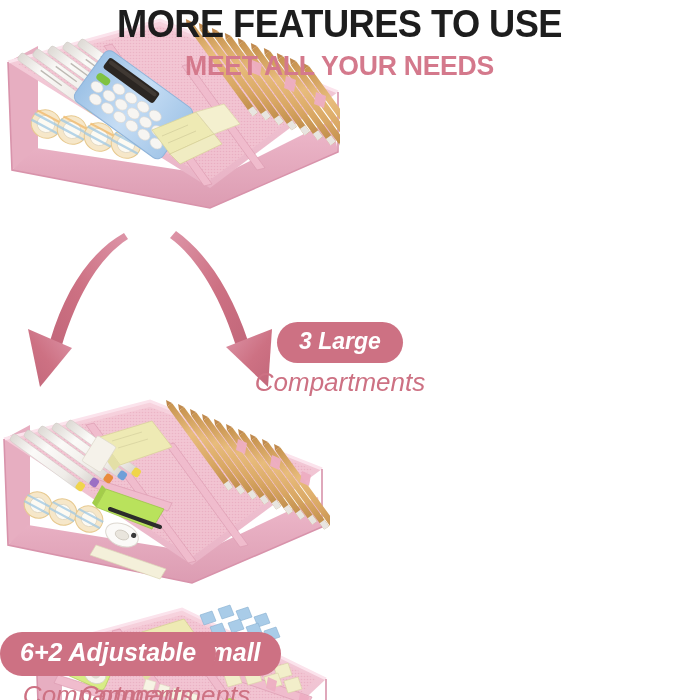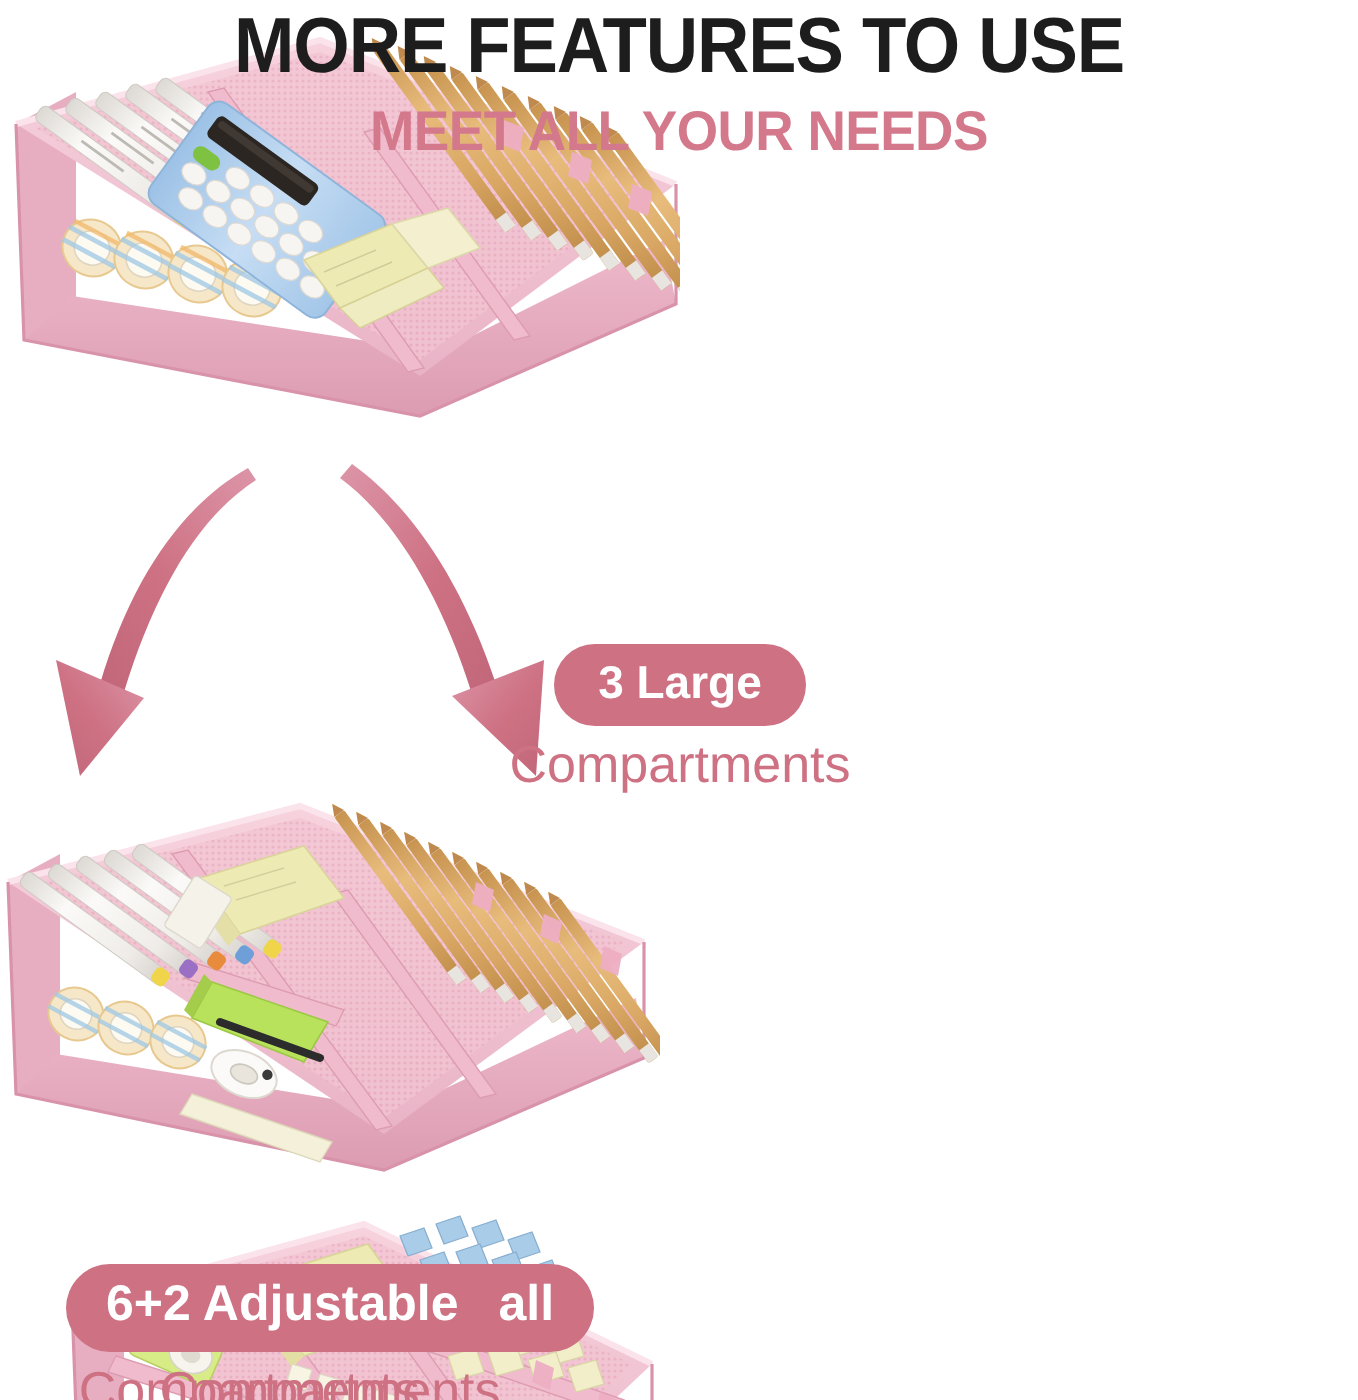--- a/index.html
+++ b/index.html
@@ -24,32 +24,32 @@
   .subtitle {
     position: absolute; top: 50px; left: 0; width: 679px;
     text-align: center;
     font-size: 28px; font-weight: bold; letter-spacing: -0.3px;
     color: #d4798c;
     transform: scaleX(0.95); transform-origin: center top;
     white-space: nowrap;
   }
 
   
-  .badge-group { position: absolute; text-align: center; }
+  .badge-group { position: absolute; text-align: center; font-style: italic; }
   .pill {
     display: inline-block;
     background: #cd7183;
     color: #ffffff;
     font-weight: bold;
     border-radius: 999px;
     white-space: nowrap;
     line-height: 1;
   }
   .pill.p-top { font-size: 23px; padding: 8px 22px 10px; }
-  .pill.p-bot { font-size: 25px; padding: 8px 20px 11px; margin-left: 33px; }
+  .pill.p-bot { font-size: 25px; padding: 8px 20px 11px; }
   .sub-label {
     display: block; margin-top: 4px;
     color: #cd7183; font-size: 26px; font-weight: normal;
     white-space: nowrap;
   }
 
   #badge-top   { top: 322px; left: 219px; width: 242px; }
   #badge-left  { top: 632px; left: 0px;   width: 330px; }
   #badge-right { top: 632px; left": 0; left: 350px; width: 329px; }
 

